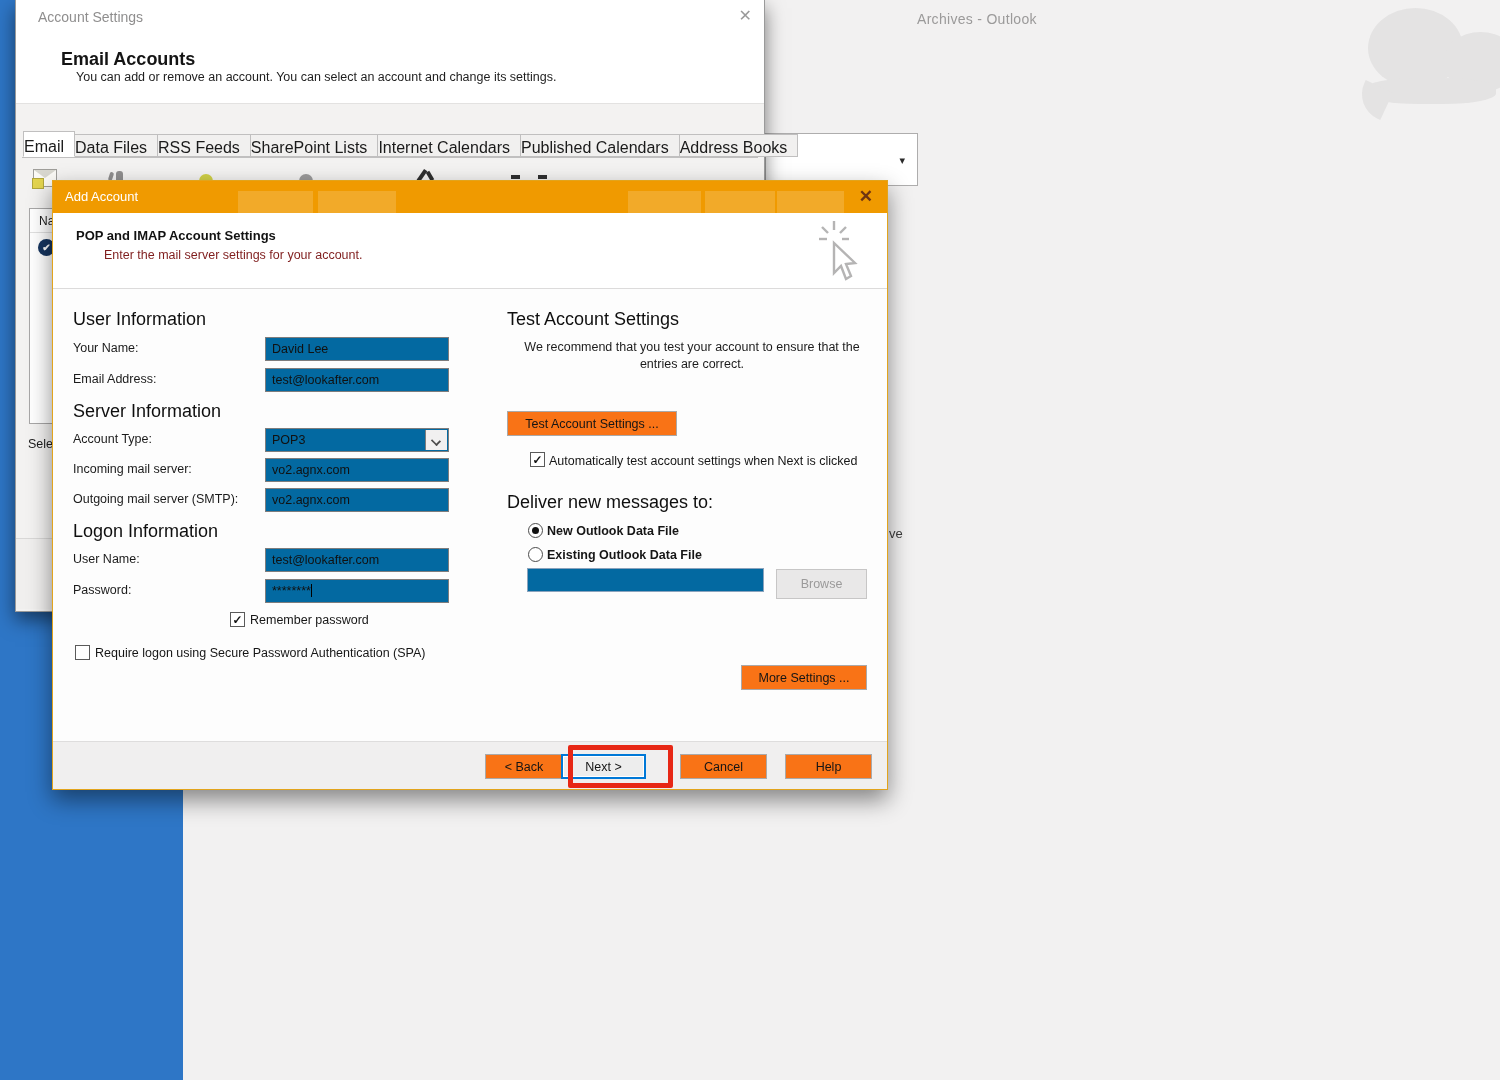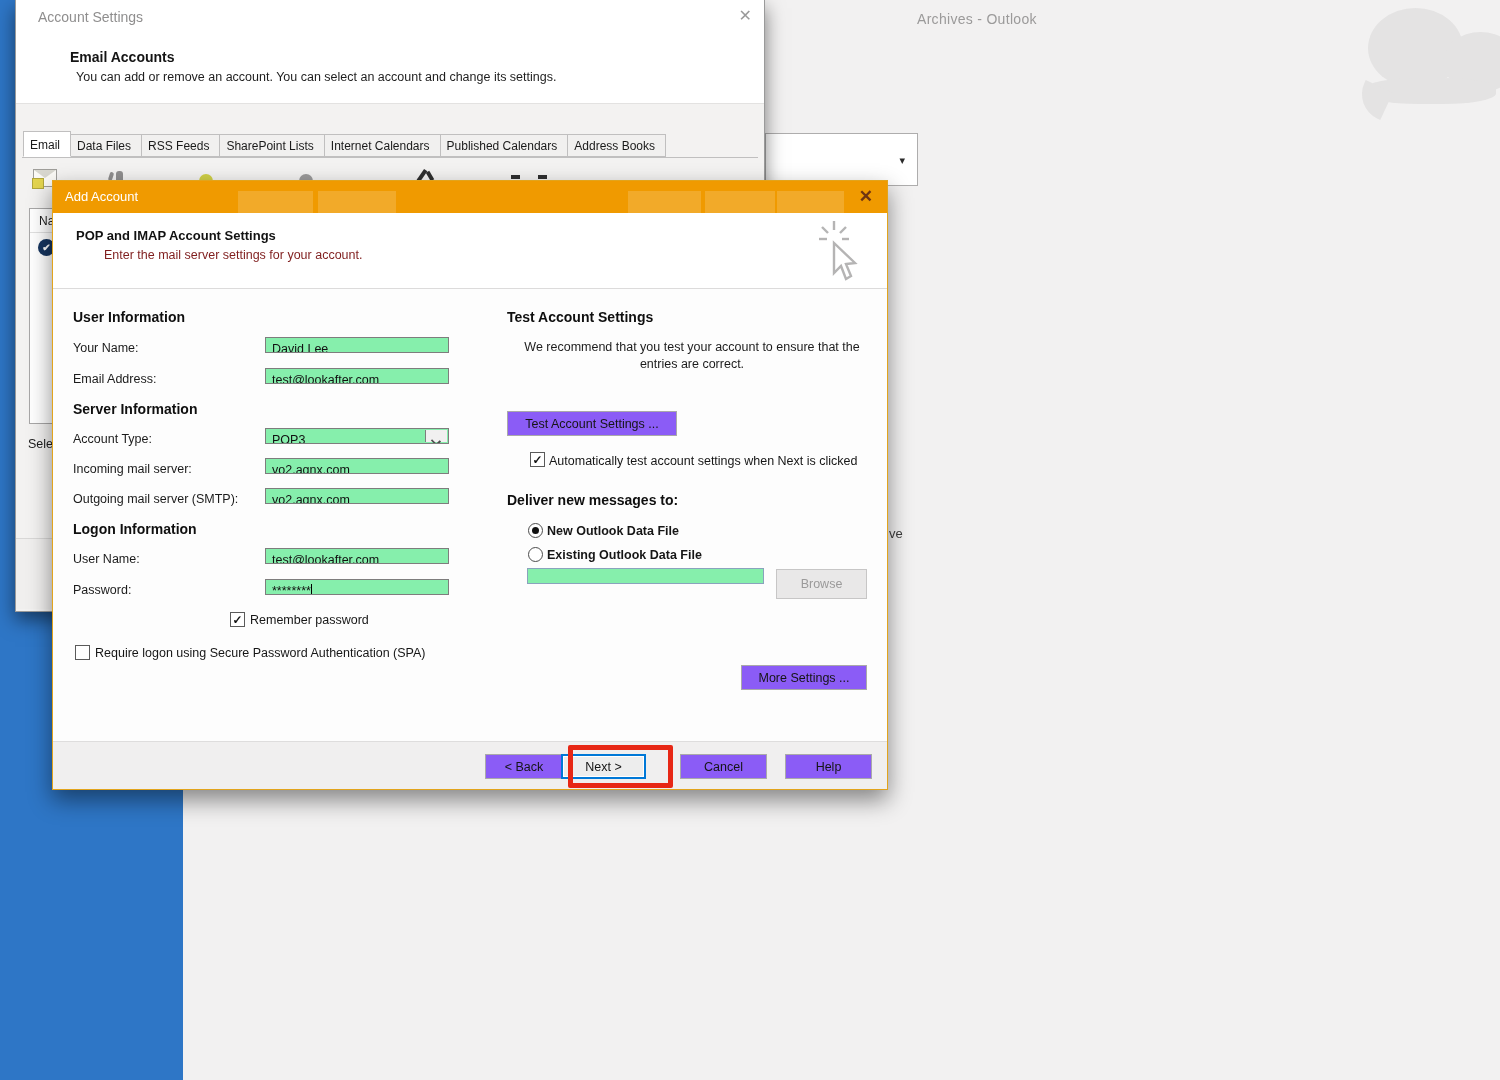--- a/index.html
+++ b/index.html
@@ -17,26 +17,26 @@
   .b3 { left:28px; top:88px; width:130px; height:26px; border-radius:40%; }
   .b4 { left:20px; top:95px; width:30px; height:30px; transform:rotate(25deg); border-radius:0 0 0 90%; }
   .outlook-combo { position:absolute; left:582px; top:133px; width:153px; height:53px; background:#fff; border:1px solid #aeadad; }
   .outlook-combo .arr { position:absolute; right:12px; top:20px; font-size:11px; color:#2a2a2a; }
   .frag-ve { position:absolute; left:706px; top:526px; font-size:13px; color:#3c3c3c; }
 
   
   .as-dialog { position:absolute; left:15px; top:0; width:750px; height:612px; background:#ffffff; border:1px solid #9a9a9a; border-top:none; box-shadow:0 8px 18px rgba(0,0,0,.5); }
   .as-title { position:absolute; left:22px; top:9px; font-size:14px; color:#8f8e8e; }
   .as-close { position:absolute; right:12px; top:6px; font-size:16px; color:#9a9a9a; }
-  .as-heading { position:absolute; left:54px; top:49px; font-size:14px; font-weight:bold; color:#141414; }
+  .as-heading { position:absolute; left:45px; top:49px; font-size:18px; font-weight:bold; color:#141414; }
   .as-desc { position:absolute; left:60px; top:70px; font-size:12.5px; color:#1e1e1e; }
   .as-body { position:absolute; left:0; top:103px; right:0; bottom:0; background:#f3f2f1; border-top:1px solid #e3e2e1; }
   .as-footer { position:absolute; left:0; top:537px; right:0; bottom:2px; background:#f0efee; border-top:1px solid #d9d8d7; }
   .as-tabs { position:absolute; left:7px; top:27px; height:26px; display:flex; align-items:flex-end; }
-  .as-tab { font-size:12px; color:#1a1a1a; padding:4px 10px 5px 6px; border:1px solid #c0bfbf; border-left:none; background:#f1f0ef; height:23px; white-space:nowrap; }
+  .as-tab { font-size:16px; color:#1a1a1a; padding:4px 10px 5px 0; border:1px solid #c0bfbf; border-left:none; background:#f1f0ef; height:23px; white-space:nowrap; }
   .as-tab:first-child { border-left:1px solid #c0bfbf; }
   .as-tab.selected { background:#ffffff; border-bottom:1px solid #fff; height:26px; padding-top:6px; font-weight:400; }
   .as-tabline { position:absolute; left:6px; right:6px; top:53px; height:1px; background:#c0bfbf; }
   .as-listbox { position:absolute; left:13px; top:207px; width:715px; height:216px; background:#fff; border:1px solid #a8a7a7; }
   .as-listheader { position:absolute; left:0; top:0; right:0; height:24px; border-bottom:1px solid #e0e0e0; font-size:12px; color:#1a1a1a; padding:5px 0 0 9px; }
   .check-badge { position:absolute; left:8px; top:30px; width:17px; height:17px; background:#16355f; border-radius:50%; color:#fff; font-size:10px; font-weight:bold; text-align:center; line-height:17px; }
   .as-selfrag { position:absolute; left:12px; top:436px; font-size:12.5px; color:#1c1c1c; }
   
   .tb-env { position:absolute; left:17px; top:168px; width:24px; height:18px; background:#fbfaf6; border:1px solid #9f9e9a; }
   .tb-env:before { content:""; position:absolute; left:0; top:0; border-left:11px solid transparent; border-right:11px solid transparent; border-top:8px solid #d8d7cf; }
@@ -56,32 +56,32 @@
   .aa-titlebar { position:absolute; left:0; top:0; right:0; height:32px; background:#f09a00; }
   .aa-titlebar .patch { position:absolute; top:10px; height:22px; background:rgba(255,255,255,.16); }
   .aa-title { position:absolute; left:12px; top:8px; font-size:13px; color:#ffffff; }
   .aa-close { position:absolute; right:14px; top:5px; font-size:17px; color:#6e3412; font-weight:bold; }
   .aa-header { position:absolute; left:0; top:32px; right:0; height:76px; background:#ffffff; border-bottom:1px solid #dcdbdb; }
   .aa-h-title { position:absolute; left:23px; top:15px; font-size:13px; font-weight:bold; color:#111; }
   .aa-h-sub { position:absolute; left:51px; top:35px; font-size:12.5px; color:#7f1d1d; }
   .cursor-icon { position:absolute; right:22px; top:8px; }
   .aa-footer { position:absolute; left:0; top:560px; right:0; bottom:0; background:#f0efef; border-top:1px solid #dedddd; }
 
-  .sec-head { position:absolute; font-size:14px; font-weight:bold; color:#0f0f0f; }
+  .sec-head { position:absolute; font-size:18px; font-weight:normal; color:#0f0f0f; }
   .fld-label { position:absolute; font-size:12.5px; color:#1b1b1b; white-space:nowrap; }
-  .txt { position:absolute; width:184px; height:16px; background:#86efac; border:1px solid #7e7d7d; font-size:12.5px; color:#111; padding:4px 5px 0 6px; white-space:nowrap; overflow:hidden; }
+  .txt { position:absolute; width:184px; height:24px; background:#0369a1; border:1px solid #7e7d7d; font-size:12.5px; color:#111; padding:4px 5px 0 6px; white-space:nowrap; overflow:hidden; }
   .caret { display:inline-block; width:1px; height:13px; background:#000; vertical-align:-2px; }
   .combo-arrow-btn { position:absolute; right:1px; top:1px; bottom:1px; width:22px; background:#f1f0f0; border-left:1px solid #7e7d7d; }
   .chev { position:absolute; left:6px; top:7px; width:8px; height:8px; border-right:2px solid #4c4c4c; border-bottom:2px solid #4c4c4c; transform:rotate(45deg) scale(1,.8); }
   .cb { position:absolute; width:15px; height:15px; background:#fff; border:1px solid #5a5a5a; font-size:12px; line-height:14px; text-align:center; color:#111; font-weight:bold; }
   .radio { position:absolute; width:15px; height:15px; background:#fff; border:1px solid #4c4c4c; border-radius:50%; }
   .radio .dot { position:absolute; left:3px; top:3px; width:7px; height:7px; background:#111; border-radius:50%; }
   .cb-label, .rd-label { position:absolute; font-size:12.5px; color:#161616; }
   .rd-label { font-weight:600; }
-  .btn { position:absolute; background:#8b5cf6; border:1px solid #aaa9a9; font-size:12.5px; color:#151515; text-align:center; display:flex; align-items:center; justify-content:center; }
+  .btn { position:absolute; background:#f97316; border:1px solid #aaa9a9; font-size:12.5px; color:#151515; text-align:center; display:flex; align-items:center; justify-content:center; }
   .btn.disabled { background:#e9e8e8; border-color:#c7c6c6; color:#9b9a9a; }
   .btn.focused { background:#ededed; border:2px solid #0078d7; box-shadow:inset 0 0 0 1px #fff; }
   .red-box { position:absolute; left:515px; top:564px; width:105px; height:43px; border:5px solid #e72715; border-radius:2px; }
   .para { position:absolute; font-size:12.5px; color:#1c1c1c; line-height:17px; }
 </style>
 </head>
 <body>
 
 <div class="outlook-window">
   <div class="outlook-title">Archives - Outlook</div>

